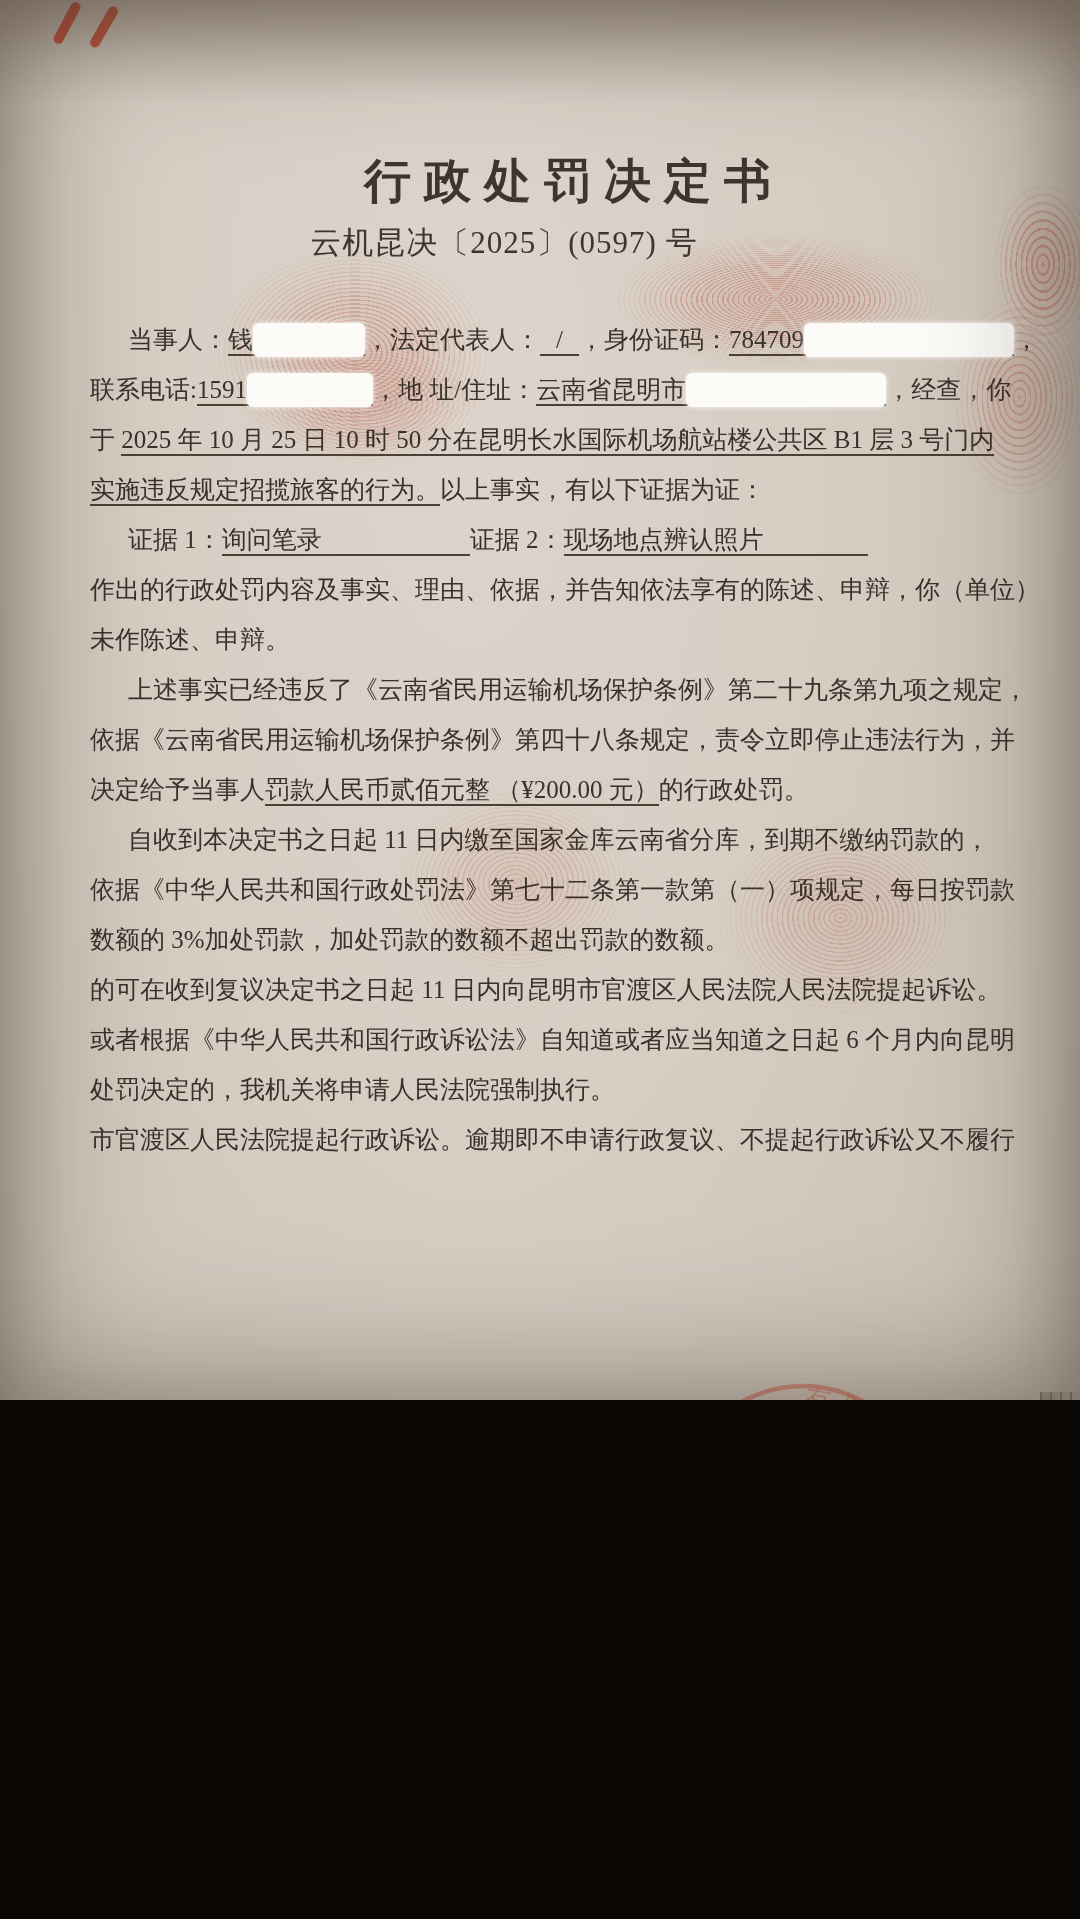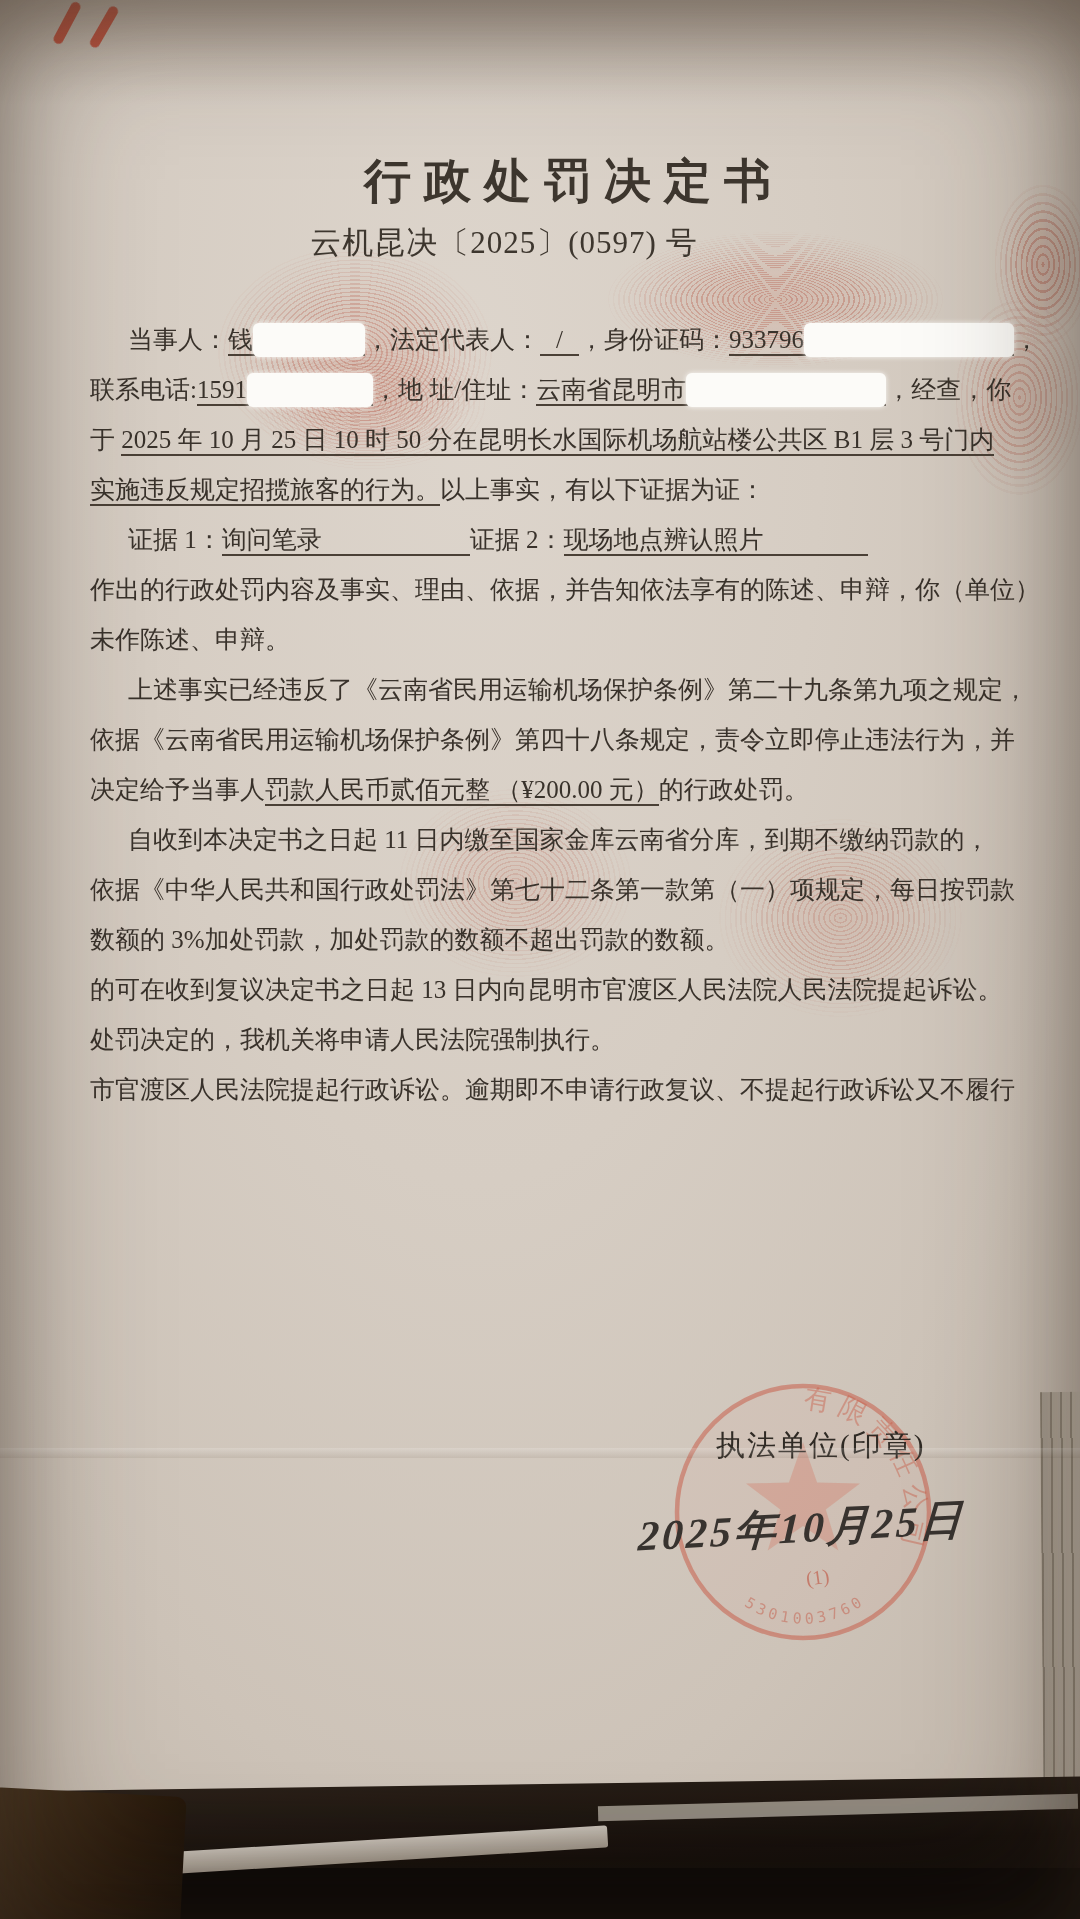--- a/index.html
+++ b/index.html
@@ -1,16 +1,16 @@
 <!DOCTYPE html>
 <html><head>
 <meta charset="utf-8">
 <style>
   html,body{margin:0;padding:0;background:#0a0705;}
-  .photo{position:relative;width:1080px;height:1919px;overflow:hidden;background:#fdba74;
+  .photo{position:relative;width:1080px;height:1400px;overflow:hidden;background:#fdba74;
          font-family:"Liberation Serif","DejaVu Serif",serif;}
 
   
   .paper{position:absolute;left:-34px;top:-22px;width:1130px;height:1822px;z-index:1;
          transform:rotate(-0.55deg);
          background:radial-gradient(ellipse at 45% 22%, #ddd5cc 0%, #d6cdc3 40%, #cdc3b8 72%, #c0b5a9 100%);
          box-shadow:0 8px 30px rgba(0,0,0,.55);}
   .doc-text{position:absolute;left:90px;top:22px;width:968px;height:1760px;z-index:3;color:#3a332b;}
 
   
@@ -94,34 +94,35 @@
   <div class="fp fp-f"></div>
   <div class="fp fp-g"></div>
   <div class="pen-mark pm1"></div>
   <div class="pen-mark pm2"></div>
 
   <div class="doc-text">
     <div class="title">行政处罚决定书</div>
     <div class="docno">云机昆决〔2025〕(0597) 号</div>
 
     <div class="body-lines" id="doc-lines">
-        <div class="line indent">当事人：<span class="u">钱</span><span class="u"><span class="redact" style="width: 112px;"></span></span>，法定代表人：<span class="u" style="padding-right: 16px; padding-left: 16px;">/</span>，身份证码：<span class="u">933796</span><span class="u"><span class="redact" style="width: 210px;"></span></span>，</div>
+        <div class="line indent">当事人：<span class="u">钱</span><span class="u"><span class="redact" style="width: 112px;"></span></span>，法定代表人：<span class="u" style="padding-right: 16px; padding-left: 16px;">/</span>，身份证码：<span class="u">784709</span><span class="u"><span class="redact" style="width: 210px;"></span></span>，</div>
         <div class="line">联系电话:<span class="u">1591</span><span class="u"><span class="redact" style="width: 126px;"></span></span>，地 址/住址：<span class="u">云南省昆明市</span><span class="u"><span class="redact" style="width: 200px;"></span></span>，经查，你</div>
         <div class="line">于 <span class="u">2025 年 10 月 25 日 10 时 50 分在昆明长水国际机场航站楼公共区 B1 层 3 号门内</span></div>
         <div class="line"><span class="u">实施违反规定招揽旅客的行为。</span>以上事实，有以下证据为证：</div>
         <div class="line indent">证据 1：<span class="u" style="padding-right: 148px;">询问笔录</span>证据 2：<span class="u" style="padding-right: 104px;">现场地点辨认照片</span></div>
         <div class="line">作出的行政处罚内容及事实、理由、依据，并告知依法享有的陈述、申辩，你（单位）</div>
         <div class="line">未作陈述、申辩。</div>
         <div class="line indent">上述事实已经违反了《云南省民用运输机场保护条例》第二十九条第九项之规定，</div>
         <div class="line">依据《云南省民用运输机场保护条例》第四十八条规定，责令立即停止违法行为，并</div>
         <div class="line">决定给予当事人<span class="u">罚款人民币贰佰元整 （¥200.00 元）</span>的行政处罚。</div>
         <div class="line indent">自收到本决定书之日起 11 日内缴至国家金库云南省分库，到期不缴纳罚款的，</div>
         <div class="line">依据《中华人民共和国行政处罚法》第七十二条第一款第（一）项规定，每日按罚款</div>
         <div class="line">数额的 3%加处罚款，加处罚款的数额不超出罚款的数额。</div>
-        <div class="line">的可在收到复议决定书之日起 13 日内向昆明市官渡区人民法院人民法院提起诉讼。</div>
+        <div class="line">的可在收到复议决定书之日起 11 日内向昆明市官渡区人民法院人民法院提起诉讼。</div>
+        <div class="line">或者根据《中华人民共和国行政诉讼法》自知道或者应当知道之日起 6 个月内向昆明</div>
         <div class="line">处罚决定的，我机关将申请人民法院强制执行。</div>
         <div class="line">市官渡区人民法院提起行政诉讼。逾期即不申请行政复议、不提起行政诉讼又不履行</div>
       </div>
 
     <svg class="seal" viewBox="0 0 300 300">
       <defs>
         <path id="rimTop" d="M 150,150 m -104,0 a 104,104 0 1,1 208,0 a 104,104 0 1,1 -208,0" fill="none"></path>
         <path id="rimBottom" d="M 48,178 A 104,104 0 0,0 252,178" fill="none"></path>
       </defs>
       <circle cx="150" cy="150" r="126" fill="rgba(222,122,96,0.06)" stroke="rgba(198,70,50,0.52)" stroke-width="4.5"></circle>

